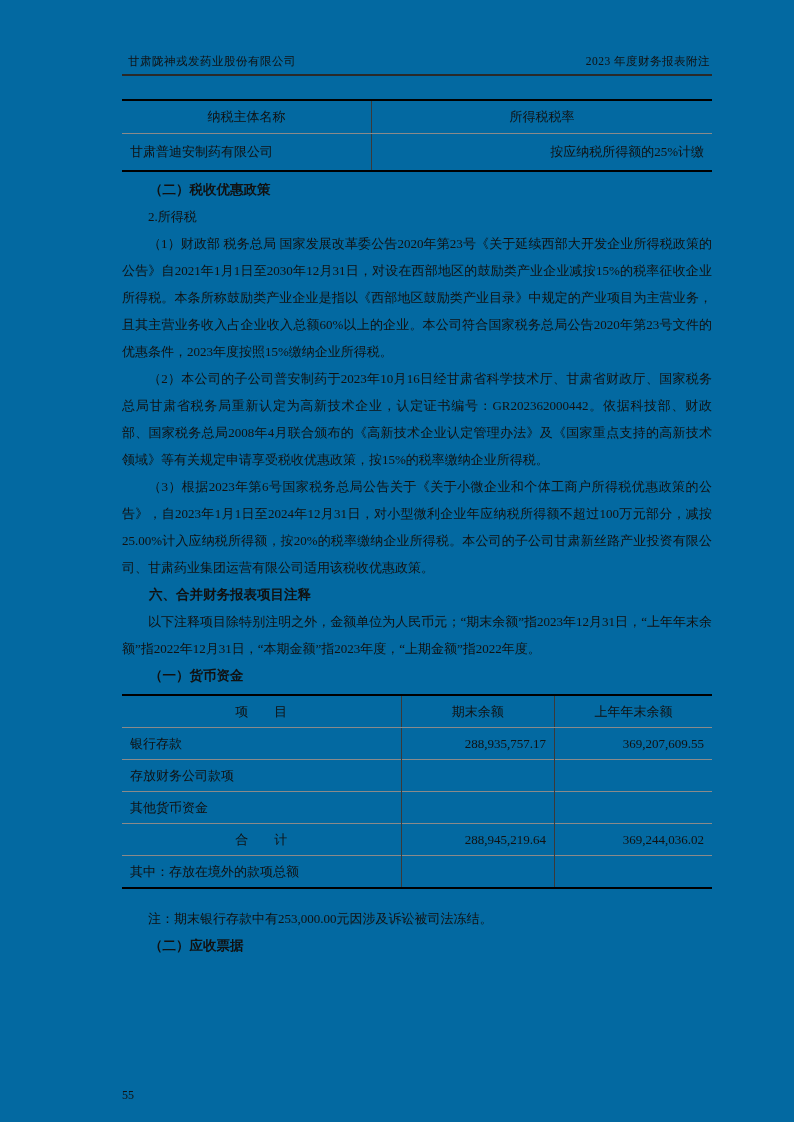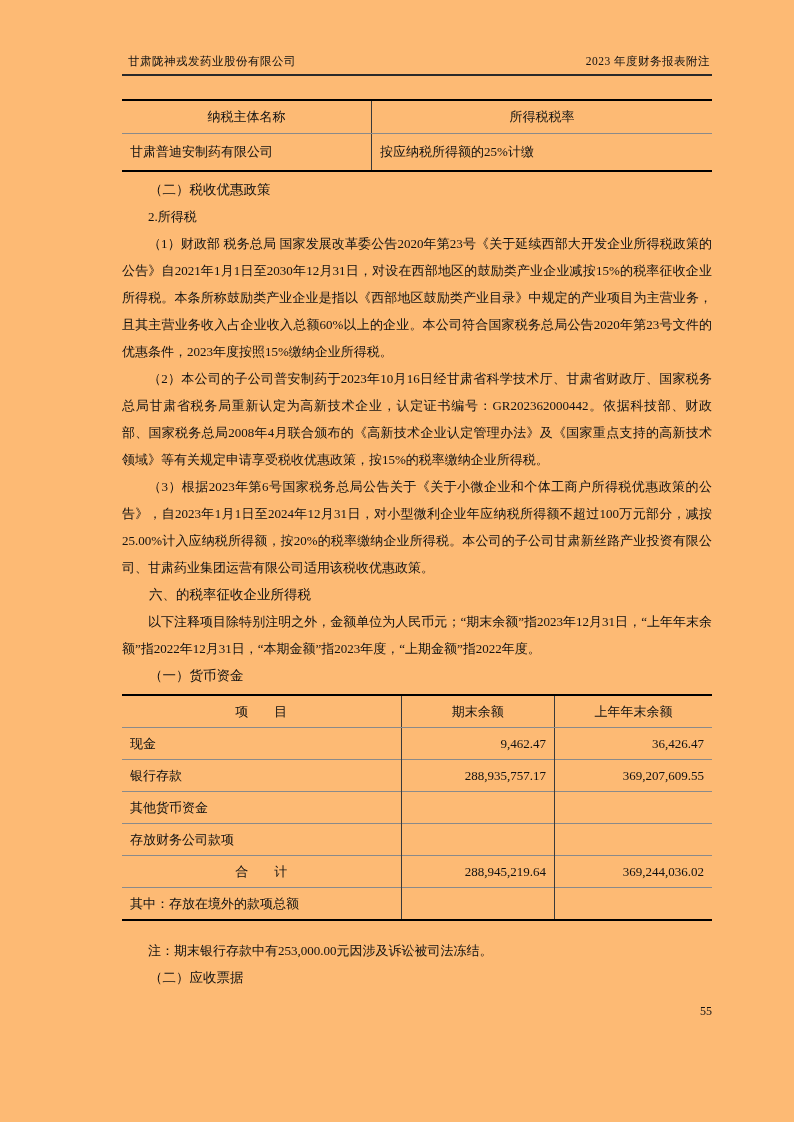--- a/index.html
+++ b/index.html
@@ -1,40 +1,40 @@
 <!DOCTYPE html>
 <html><head>
 <meta charset="utf-8">
 <style>
   html,body{margin:0;padding:0;background:#fff;}
-  .page{position:relative;width:794px;height:1122px;background:#fdba74;overflow:hidden;
+  .page{position:relative;width:794px;height:1122px;background:#0369a1;overflow:hidden;
         font-family:"Liberation Serif","DejaVu Serif",serif;color:#111;}
   .content{position:absolute;left:122px;top:54px;width:590px;}
   .docheader{display:flex;justify-content:space-between;align-items:flex-end;
              font-size:11.5px;letter-spacing:.5px;padding:0 2px 5px 6px;border-bottom:2px solid #2a2a2a;}
   table{width:100%;border-collapse:collapse;table-layout:fixed;font-size:13px;}
   .tbl{border-top:2.5px solid #000;border-bottom:2.5px solid #000;margin-top:23px;}
   .tbl td,.tbl th{font-weight:normal;vertical-align:middle;padding:0 8px;overflow:hidden;white-space:nowrap;}
   .tbl tr+tr td{border-top:1px solid #8a8a8a;}
   .tbl .hrow th{border-bottom:1px solid #8a8a8a;}
   .vl{border-left:1px solid #3a3a3a;}
   .t1 .hrow th{height:32px;text-align:center;}
   .t1 td{height:36px;text-align:left;}
-  .t1 td.center{text-align:left;}
+  .t1 td.center{text-align:right;}
   .t2 .hrow th{height:31px;text-align:center;}
   .t2 td{height:31px;}
   .t2 td.item{text-align:left;}
   .t2 td.num{text-align:right;}
   .t2 td.center{text-align:center;}
-  .h1{font-size:13.5px;font-weight:normal;line-height:27px;text-indent:2em;margin:0;}
+  .h1{font-size:13.5px;font-weight:bold;line-height:27px;text-indent:2em;margin:0;}
   .h1.pad{margin-top:4px;}
   .sub{font-size:13px;line-height:27px;text-indent:2em;margin:0;}
   .para{font-size:13px;line-height:27px;text-align:justify;text-indent:2em;margin:0;}
   .note{font-size:13px;line-height:27px;text-indent:2em;margin:0;}
-  .pagenum{position:absolute;top:1004px;left:122px;width:590px;text-align:right;
+  .pagenum{position:absolute;top:1088px;left:122px;width:590px;text-align:left;
            font-size:12px;font-family:"Liberation Serif","DejaVu Serif",serif;}
 </style>
 </head>
 <body>
 
 <div class="page">
   <div class="content">
 
     <div class="docheader">
       <span>甘肃陇神戎发药业股份有限公司</span>
@@ -57,53 +57,48 @@
       </tr>
     </tbody>
       </table>
 
     <p class="h1 pad">（二）税收优惠政策</p>
     <p class="sub">2.所得税</p>
     <p class="para">（1）财政部 税务总局 国家发展改革委公告2020年第23号《关于延续西部大开发企业所得税政策的公告》自2021年1月1日至2030年12月31日，对设在西部地区的鼓励类产业企业减按15%的税率征收企业所得税。本条所称鼓励类产业企业是指以《西部地区鼓励类产业目录》中规定的产业项目为主营业务，且其主营业务收入占企业收入总额60%以上的企业。本公司符合国家税务总局公告2020年第23号文件的优惠条件，2023年度按照15%缴纳企业所得税。</p>
     <p class="para">（2）本公司的子公司普安制药于2023年10月16日经甘肃省科学技术厅、甘肃省财政厅、国家税务总局甘肃省税务局重新认定为高新技术企业，认定证书编号：GR202362000442。依据科技部、财政部、国家税务总局2008年4月联合颁布的《高新技术企业认定管理办法》及《国家重点支持的高新技术领域》等有关规定申请享受税收优惠政策，按15%的税率缴纳企业所得税。</p>
     <p class="para">（3）根据2023年第6号国家税务总局公告关于《关于小微企业和个体工商户所得税优惠政策的公告》，自2023年1月1日至2024年12月31日，对小型微利企业年应纳税所得额不超过100万元部分，减按25.00%计入应纳税所得额，按20%的税率缴纳企业所得税。本公司的子公司甘肃新丝路产业投资有限公司、甘肃药业集团运营有限公司适用该税收优惠政策。</p>
 
-    <p class="h1">六、的税率征收企业所得税</p>
+    <p class="h1">六、合并财务报表项目注释</p>
     <p class="para">以下注释项目除特别注明之外，金额单位为人民币元；“期末余额”指2023年12月31日，“上年年末余额”指2022年12月31日，“本期金额”指2023年度，“上期金额”指2022年度。</p>
     <p class="h1">（一）货币资金</p>
 
     <table class="tbl t2" style="margin-top:5px">
       <colgroup>
           <col style="width:47.3%">
           <col style="width:26%">
           <col style="width:26.7%">
         </colgroup>
       <tbody>
           <tr class="hrow">
         <th>项　　目</th>
         <th class="vl">期末余额</th>
         <th class="vl">上年年末余额</th>
       </tr>
       <tr>
-        <td class="item">现金</td>
-        <td class="vl num">9,462.47</td>
-        <td class="vl num">36,426.47</td>
-      </tr>
-      <tr>
         <td class="item">银行存款</td>
         <td class="vl num">288,935,757.17</td>
         <td class="vl num">369,207,609.55</td>
       </tr>
       <tr>
-        <td class="item">其他货币资金</td>
+        <td class="item">存放财务公司款项</td>
         <td class="vl num"></td>
         <td class="vl num"></td>
       </tr>
       <tr>
-        <td class="item">存放财务公司款项</td>
+        <td class="item">其他货币资金</td>
         <td class="vl num"></td>
         <td class="vl num"></td>
       </tr>
       <tr>
         <td class="center">合　　计</td>
         <td class="vl num">288,945,219.64</td>
         <td class="vl num">369,244,036.02</td>
       </tr>
       <tr>
         <td class="item">其中：存放在境外的款项总额</td>

